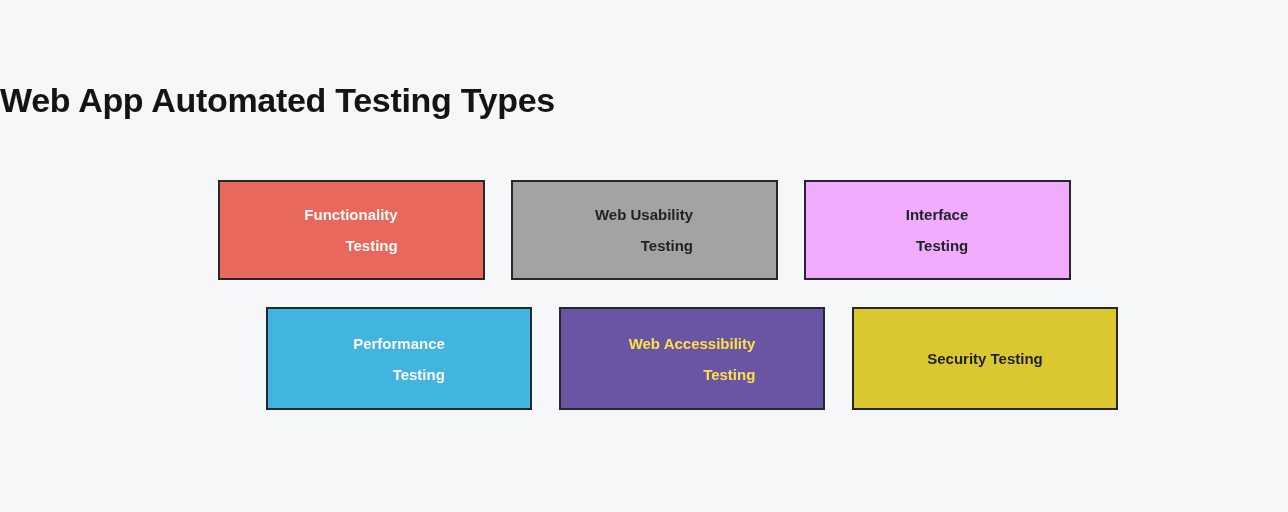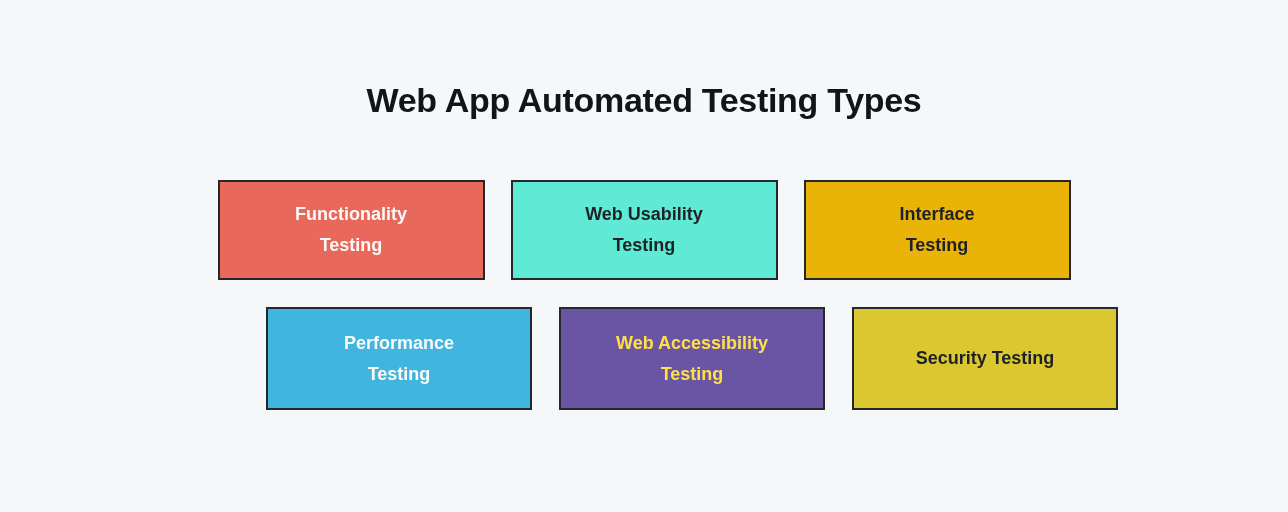--- a/index.html
+++ b/index.html
@@ -10,54 +10,53 @@
     background: #F5F7F9;
     font-family: "Liberation Sans", "DejaVu Sans", sans-serif;
     overflow: hidden;
   }
   .diagram-title {
     position: absolute;
     top: 81px;
     left: 0;
     width: 100%;
     margin: 0;
-    text-align: center;
     font-size: 34px;
     font-weight: 700;
     letter-spacing: -0.3px;
     color: #121416;
   }
   .row {
     position: absolute;
     left: 0;
     width: 100%;
     display: flex;
     justify-content: center;
   }
   .row-1 { top: 180px; gap: 26px; }
   .row-2 { top: 307px; gap: 27px; margin-left: 48px; }
   .card {
     box-sizing: border-box;
     border: 2px solid #25282B;
     display: flex;
     align-items: center;
     justify-content: center;
-    text-align: center;
+    text-align: right;
     font-weight: 700;
-    font-size: 18px;
+    font-size: 15px;
     line-height: 31px;
     white-space: pre-line;
   }
   .row-1 .card { width: 267px; height: 100px; }
   .row-2 .card { width: 266px; height: 103px; }
 
   
   .card-functionality   { background: #E8685B; color: #FCF9F6; }
-  .card-usability       { background: #5eead4; color: #1E2126; }
-  .card-interface       { background: #eab308; color: #1E2126; }
+  .card-usability       { background: #a3a3a3; color: #1E2126; }
+  .card-interface       { background: #f0abfc; color: #1E2126; }
   .card-compatibility   { background: #D3D7DC; color: #1E2126; }
   .card-performance     { background: #41B5DF; color: #FCF9F6; }
   .card-accessibility   { background: #6A55A4; color: #fde047; }
   .card-security        { background: #DBC72F; color: #1E2126; }
 </style>
 </head>
 <body>
 
 <div class="canvas">
 

